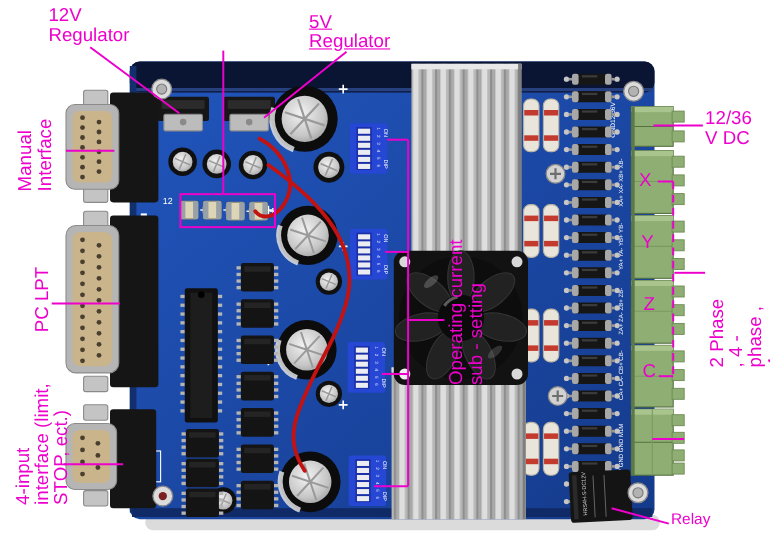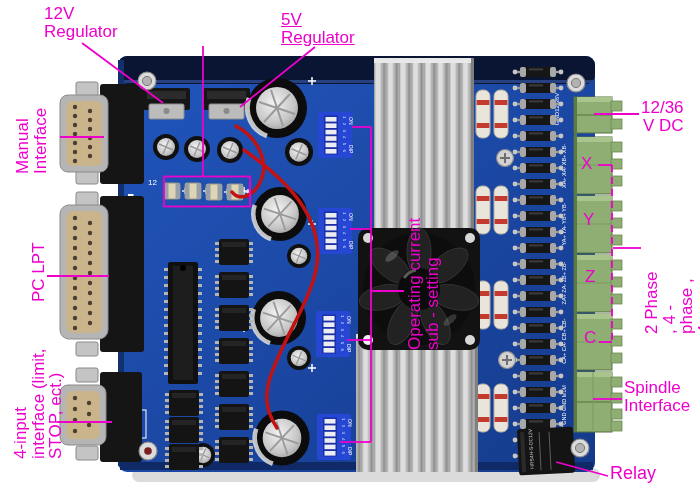--- a/index.html
+++ b/index.html
@@ -1,21 +1,21 @@
 <!DOCTYPE html>
 <html><head>
 <meta charset="utf-8">
 <style>
   html,body{margin:0;padding:0;background:#fff;}
   .stage{position:relative;width:700px;height:502px;background:#ffffff;overflow:hidden;
          font-family:"Liberation Sans",sans-serif;}
   .stage svg{position:absolute;left:0;top:0;z-index:1;}
   #labels{position:absolute;left:0;top:0;width:554px;height:502px;z-index:2;pointer-events:none;}
   .lbl{position:absolute;color:#ee00cc;font-size:17px;line-height:1.04;white-space:pre-line;}
-  .lbl.big{font-size:18px;}
+  .lbl.big{font-size:14px;}
   .rot{transform:rotate(-90deg);transform-origin:0 0;}
 </style>
 </head>
 <body>
 
 <div class="stage">
 <svg width="700" height="502" viewBox="0 0 700 502">
   <defs>
     <radialGradient id="mcap" cx="42%" cy="38%" r="70%">
       <stop offset="0%" stop-color="#f2f2f2"></stop>
@@ -522,28 +522,26 @@
   <div class="lbl" style="left:44px;top:5px;">12V
 Regulator</div>
   <div class="lbl" style="left:281px;top:11px;text-decoration:underline;">5V
 Regulator</div>
   <div class="lbl rot" style="left:14px;top:174px;">Manual
 Interface</div>
   <div class="lbl rot" style="left:30px;top:302px;">PC LPT</div>
   <div class="lbl rot" style="left:12px;top:459px;">4-input
 interface (limit,
 STOP, ect.)</div>
-  <div class="lbl" style="left:641px;top:99px;text-align:right;">12/36
+  <div class="lbl" style="left:641px;top:99px;">12/36
 V DC</div>
   <div class="lbl" style="left:581px;top:155px;">X</div>
   <div class="lbl" style="left:583px;top:211px;">Y</div>
   <div class="lbl" style="left:585px;top:268px;">Z</div>
   <div class="lbl" style="left:584px;top:329px;">C</div>
   <div class="lbl rot" style="left:643px;top:334px;">2 Phase , 4 - phase , 4 -
 6 - 8 wire stepper
 motor interface</div>
-  <div class="lbl" style="left:624px;top:379px;">Spindle
-Interface</div>
   <div class="lbl big" style="left:610px;top:464px;">Relay</div>
   <div class="lbl rot" style="left:406px;top:350px;">Operating current
 sub - setting</div>
 </div>
 </div>
 
 </body></html>

